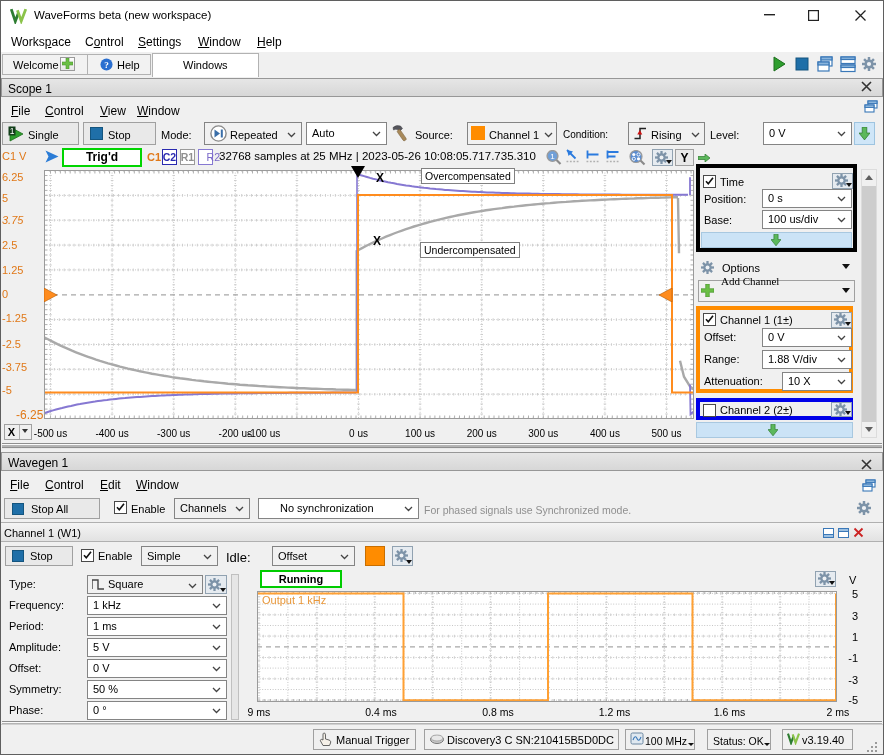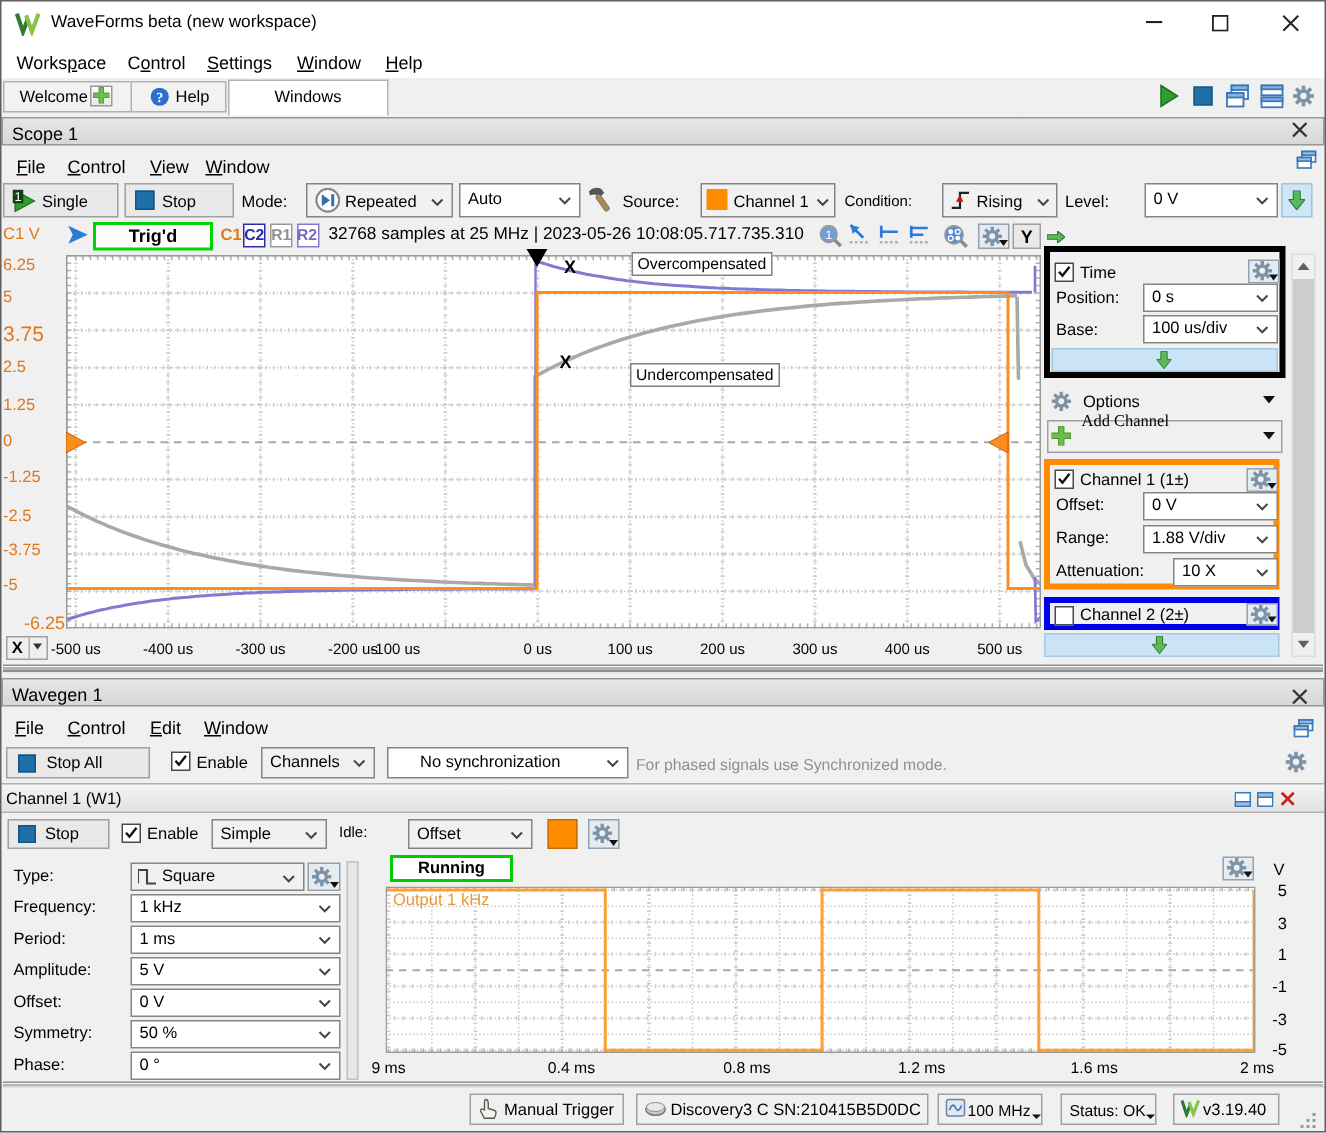--- a/index.html
+++ b/index.html
@@ -161,21 +161,21 @@
     <path d="M1.5 1.5 L14.5 7.5 L1.5 13.5 L4.5 7.5 z" fill="#2b7cd6"></path>
   </svg>
 <div class="ab" style="left:62px;top:148px;width:80px;height:19px;background:#fff;border:2px solid #00d500;box-sizing:border-box"></div>
 <div class="ab t" style="left:62px;top:150px;color:#000;font-size:12px;font-weight:bold;width:80px;text-align:center">Trig'd</div>
 <div class="ab t" style="left:147px;top:151px;color:#e07818;font-size:11px;font-weight:bold;">C1</div>
 <div class="ab" style="left:162px;top:149px;width:15px;height:16px;background:#fff;border:1px solid #2a2ab0;box-sizing:border-box"></div>
 <div class="ab t" style="left:162px;top:151px;color:#2a2ab0;font-size:10.5px;font-weight:bold;width:15px;text-align:center">C2</div>
 <div class="ab" style="left:180px;top:149px;width:15px;height:16px;background:#fff;border:1px solid #9a9a9a;box-sizing:border-box"></div>
 <div class="ab t" style="left:180px;top:151px;color:#909090;font-size:10.5px;font-weight:bold;width:15px;text-align:center">R1</div>
 <div class="ab" style="left:198px;top:149px;width:15px;height:16px;background:#fff;border:1px solid #8678d2;box-sizing:border-box"></div>
-<div class="ab t" style="left:198px;top:151px;color:#7a68c8;font-size:10.5px;font-weight:bold;width:22px;text-align:left">R2</div>
+<div class="ab t" style="left:198px;top:151px;color:#7a68c8;font-size:10.5px;font-weight:normal;width:22px;text-align:right">R2</div>
 <div class="ab t" style="left:219px;top:150px;color:#000;font-size:11.5px;">32768 samples at 25 MHz | 2023-05-26 10:08:05.717.735.310</div>
 <svg class="ab" style="left:546px;top:150px" width="16" height="15" viewBox="0 0 16 15">
     <circle cx="6.5" cy="6" r="5.4" fill="#6f9fd8" stroke="#9a9a9a" stroke-width="1.4"></circle>
     <text x="6.5" y="9" font-size="8" fill="#fff" text-anchor="middle">1</text>
     <path d="M10.5 10 L14.5 14" stroke="#8a8a8a" stroke-width="2.2"></path>
   </svg>
 <svg class="ab" style="left:566px;top:149px" width="14" height="14" viewBox="0 0 14 14">
     <path d="M1 1 L9.5 9.5" stroke="#2a7ade" stroke-width="1.8"></path>
     <path d="M1 1 L7 2.5 L2.5 7 z" fill="#2a7ade"></path>
     <path d="M0.5 12.5 h13" stroke="#b0b0b0" stroke-width="1.6" stroke-dasharray="1.8 1.6"></path>
@@ -641,21 +641,21 @@
 <svg class="ab" style="left:44px;top:288px" width="14" height="14" viewBox="0 0 14 14">
     <path d="M0 0 L13 7 L0 14 z" fill="#ff8c1e" stroke="#b35900" stroke-width="0.6"></path>
   </svg>
 <svg class="ab" style="left:659px;top:288px" width="14" height="14" viewBox="0 0 14 14">
     <path d="M13 0 L0 7 L13 14 z" fill="#ff8c1e" stroke="#b35900" stroke-width="0.6"></path>
   </svg>
 <div class="ab" style="left:421px;top:168px;height:16px;background:#fff;border:1px solid #808080;box-sizing:border-box;padding:0 3px;line-height:14px;font-size:10.5px">Overcompensated</div>
 <div class="ab" style="left:420px;top:242px;height:16px;background:#fff;border:1px solid #808080;box-sizing:border-box;padding:0 3px;line-height:14px;font-size:10.5px">Undercompensated</div>
 <div class="ab t" style="left:2px;top:171px;color:#e07818;font-size:11px;">6.25</div>
 <div class="ab t" style="left:2px;top:192px;color:#e07818;font-size:11px;">5</div>
-<div class="ab t" style="left:2px;top:214px;color:#e07818;font-size:14px;">3.75</div>
+<div class="ab t" style="left:2px;top:214px;color:#e07818;font-size:11px;font-style:italic;">3.75</div>
 <div class="ab t" style="left:2px;top:239px;color:#e07818;font-size:11px;">2.5</div>
 <div class="ab t" style="left:2px;top:264px;color:#e07818;font-size:11px;">1.25</div>
 <div class="ab t" style="left:2px;top:288px;color:#e07818;font-size:11px;">0</div>
 <div class="ab t" style="left:2px;top:312px;color:#e07818;font-size:11px;">-1.25</div>
 <div class="ab t" style="left:2px;top:338px;color:#e07818;font-size:11px;">-2.5</div>
 <div class="ab t" style="left:2px;top:361px;color:#e07818;font-size:11px;">-3.75</div>
 <div class="ab t" style="left:2px;top:384px;color:#e07818;font-size:11px;">-5</div>
 <div class="ab t" style="left:16px;top:408px;color:#e07818;font-size:12px;">-6.25</div>
 <div class="ab btn" style="left:4px;top:424px;width:28px;height:16px;background:#efefef"></div>
 <div class="ab t" style="left:4px;top:426px;color:#000;font-size:11px;font-weight:bold;width:15px;text-align:center">X</div>
@@ -858,21 +858,21 @@
     <svg width="11" height="11" viewBox="0 0 11 11" style="position:absolute;left:0;top:0">
       <path d="M2 5.2 L4.3 7.8 L9 1.8" stroke="#111" stroke-width="1.6" fill="none"></path>
     </svg>
   </div>
 <div class="ab t" style="left:98px;top:550px;color:#000;font-size:11px;">Enable</div>
 <div class="ab dd" style="left:141px;top:546px;width:77px;height:20px;background:#f1f1f1"></div>
 <div class="ab t" style="left:147px;top:546px;line-height:20px;font-size:11px">Simple</div>
 <svg class="ab" style="left:203px;top:554px" width="9" height="6" viewBox="0 0 9 6">
     <path d="M1 1 L4.5 4.5 L8 1" stroke="#444" stroke-width="1.3" fill="none"></path>
   </svg>
-<div class="ab t" style="left:226px;top:550px;color:#000;font-size:10px;">Idle:</div>
+<div class="ab t" style="left:226px;top:550px;color:#000;font-size:13px;">Idle:</div>
 <div class="ab dd" style="left:272px;top:546px;width:83px;height:20px;background:#f1f1f1"></div>
 <div class="ab t" style="left:278px;top:546px;line-height:20px;font-size:11px">Offset</div>
 <svg class="ab" style="left:340px;top:554px" width="9" height="6" viewBox="0 0 9 6">
     <path d="M1 1 L4.5 4.5 L8 1" stroke="#444" stroke-width="1.3" fill="none"></path>
   </svg>
 <div class="ab" style="left:365px;top:546px;width:20px;height:20px;background:#ff8c00;border:1px solid #c86e00;box-sizing:border-box"></div>
 <div class="ab gearbtn" style="left:392px;top:546px;width:21px;height:20px"></div>
 <svg class="ab" style="left:395px;top:549px" width="13" height="13" viewBox="0 0 16 16">
     <g fill="#7d93a8">
       <rect x="6.6" y="0" width="2.8" height="16"></rect>

